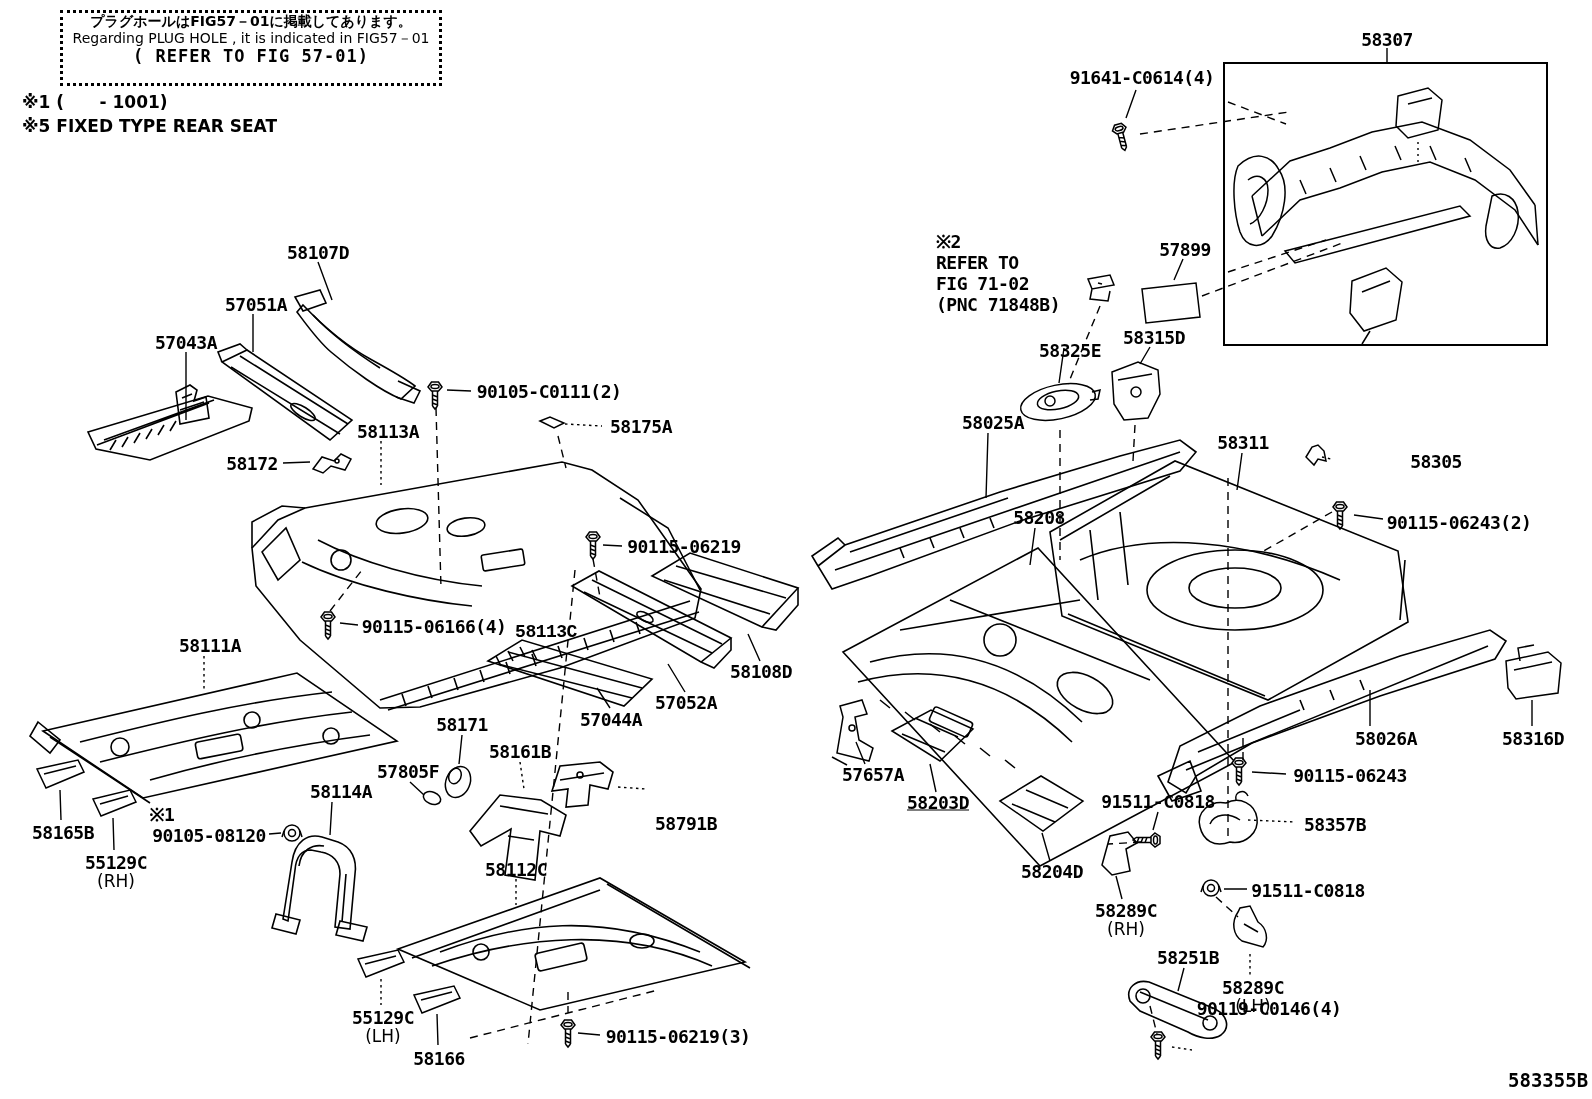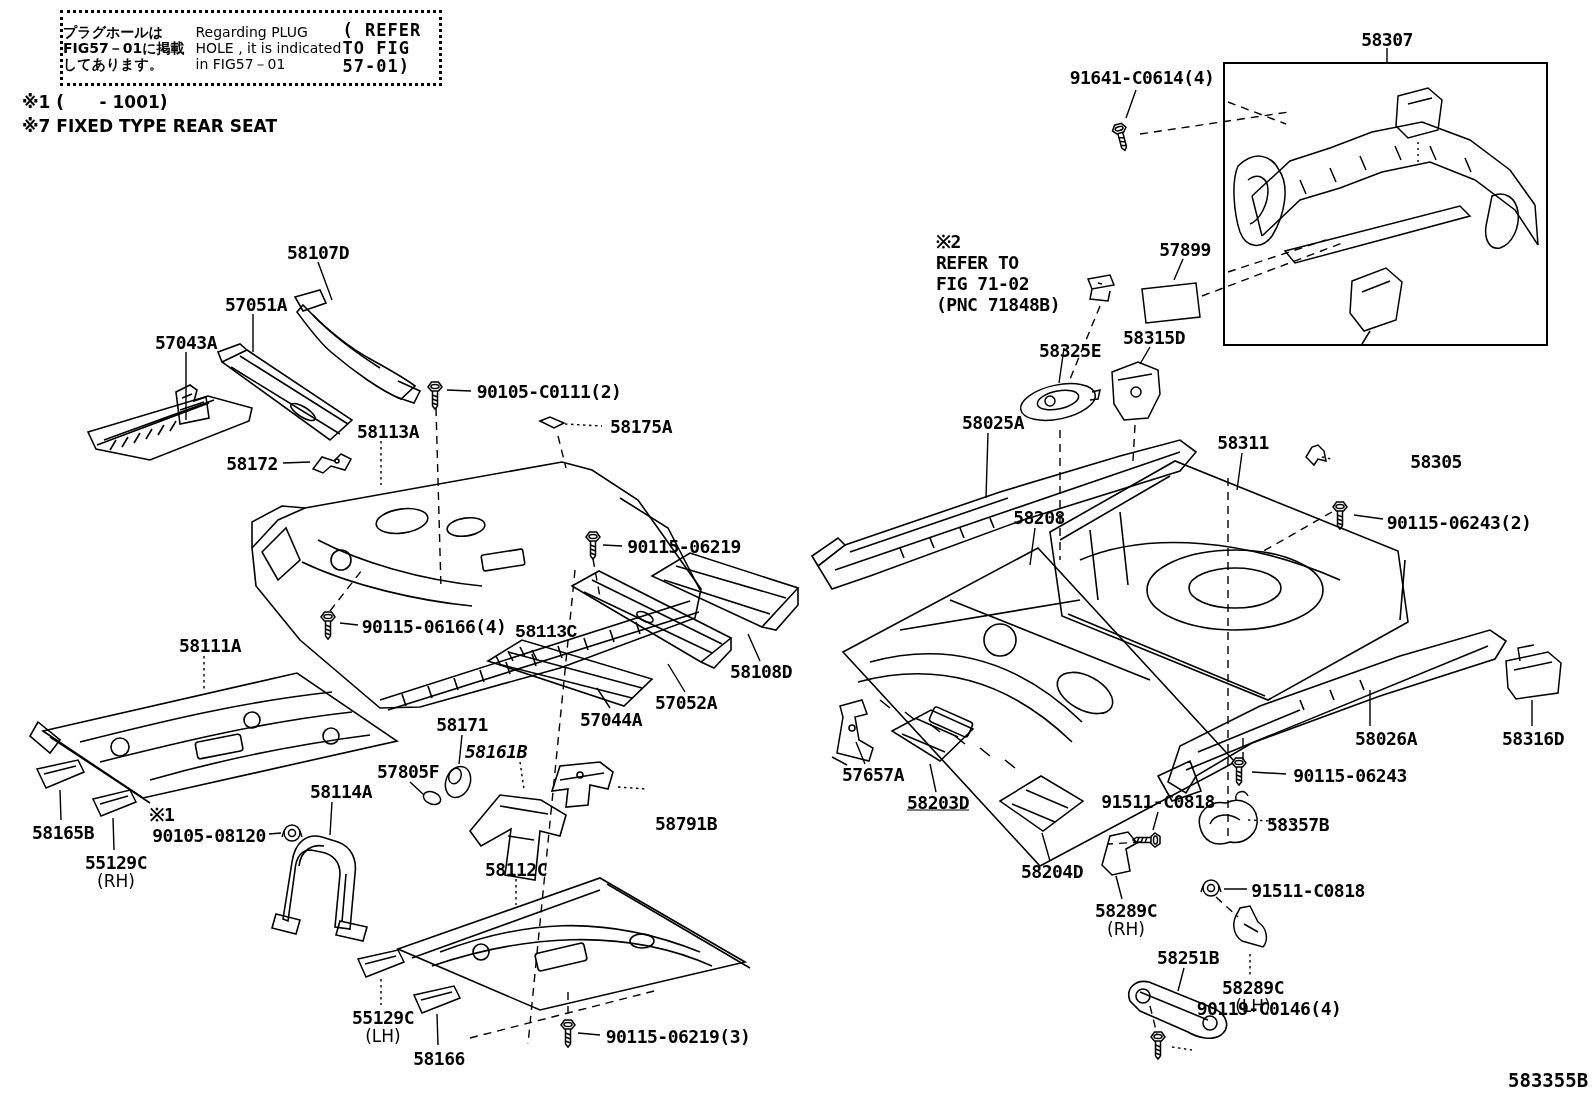--- a/index.html
+++ b/index.html
@@ -3,21 +3,21 @@
 <meta charset="utf-8">
 <style>
   html,body{margin:0;padding:0;background:#fff;}
   .stage{position:relative;width:1592px;height:1099px;background:#ffffff;overflow:hidden;
          font-family:"DejaVu Sans Mono",monospace;color:#000;}
   .stage svg{position:absolute;left:0;top:0;}
   .part-label{position:absolute;transform:translate(-50%,-50%);text-align:center;white-space:nowrap;
       font:700 18px/19px "DejaVu Sans Mono",monospace;letter-spacing:-0.5px;}
   .part-label .sub{display:block;font:400 17px/18px "DejaVu Sans",sans-serif;letter-spacing:0;}
   .note-box{position:absolute;left:60px;top:10px;width:376px;height:70px;border:3px dotted #000;
-      display:flex;justify-content:flex-start;align-items:center;gap:1px;background:#fff;}
+      display:flex;flex-direction:column;justify-content:flex-start;align-items:center;gap:1px;background:#fff;}
   .note-box .jp{font:700 14px/16px "DejaVu Sans",sans-serif;}
   .note-box .en{font:400 14px/16px "DejaVu Sans",sans-serif;}
   .note-box .ref{font:700 17px/18px "DejaVu Sans Mono",monospace;letter-spacing:1px;}
   .footnote{position:absolute;font:600 17px/20px "DejaVu Sans",sans-serif;white-space:pre;}
   .fn1{left:22px;top:92px;}
   .fn2{left:22px;top:116px;}
   .ref-note{position:absolute;left:936px;top:231px;font:700 18px/21px "DejaVu Sans Mono",monospace;
       letter-spacing:-0.5px;white-space:nowrap;}
   .diagram-id{position:absolute;left:1508px;top:1070px;font:700 19px/20px "DejaVu Sans Mono",monospace;}
 </style>
@@ -301,21 +301,21 @@
     </g>
   </svg>
 
   <div class="note-box">
     <span class="jp">プラグホールはFIG57－01に掲載してあります。</span>
     <span class="en">Regarding PLUG HOLE , it is indicated in FIG57－01</span>
     <span class="ref">( REFER TO FIG 57-01)</span>
   </div>
 
   <div class="footnote fn1">※1 (      - 1001)</div>
-  <div class="footnote fn2">※7 FIXED TYPE REAR SEAT</div>
+  <div class="footnote fn2">※5 FIXED TYPE REAR SEAT</div>
 
   <div class="ref-note">
     <div>※2</div>
     <div>REFER TO</div>
     <div>FIG 71-02</div>
     <div>(PNC 71848B)</div>
   </div>
 
   <div>
       <div class="part-label" style="left: 318px; top: 252px;"><span>58107D</span></div>
@@ -326,21 +326,21 @@
       <div class="part-label" style="left: 641px; top: 426px;"><span>58175A</span></div>
       <div class="part-label" style="left: 252px; top: 463px;"><span>58172</span></div>
       <div class="part-label" style="left: 684px; top: 546px;"><span>90115-06219</span></div>
       <div class="part-label" style="left: 546px; top: 632px; font-family: Liberation Mono, monospace;"><span>58113C</span></div>
       <div class="part-label" style="left: 434px; top: 626px;"><span>90115-06166(4)</span></div>
       <div class="part-label" style="left: 210px; top: 645px;"><span>58111A</span></div>
       <div class="part-label" style="left: 761px; top: 671px;"><span>58108D</span></div>
       <div class="part-label" style="left: 686px; top: 702px;"><span>57052A</span></div>
       <div class="part-label" style="left: 611px; top: 719px;"><span>57044A</span></div>
       <div class="part-label" style="left: 462px; top: 724px;"><span>58171</span></div>
-      <div class="part-label" style="left: 496px; top: 751px; font-style: italic;"><span>58161B</span></div>
+      <div class="part-label" style="left: 520px; top: 751px;"><span>58161B</span></div>
       <div class="part-label" style="left: 408px; top: 771px;"><span>57805F</span></div>
       <div class="part-label" style="left: 686px; top: 791px; margin-top: 32px;"><span>58791B</span></div>
       <div class="part-label" style="left: 341px; top: 791px;"><span>58114A</span></div>
       <div class="part-label" style="left: 162px; top: 814px;"><span>※1</span></div>
       <div class="part-label" style="left: 209px; top: 835px;"><span>90105-08120</span></div>
       <div class="part-label" style="left: 63px; top: 832px;"><span>58165B</span></div>
       <div class="part-label" style="left: 116px; top: 871px;"><span>55129C</span><span class="sub">(RH)</span></div>
       <div class="part-label" style="left: 516px; top: 869px;"><span>58112C</span></div>
       <div class="part-label" style="left: 383px; top: 1026px;"><span>55129C</span><span class="sub">(LH)</span></div>
       <div class="part-label" style="left: 439px; top: 1058px;"><span>58166</span></div>
@@ -351,21 +351,21 @@
       <div class="part-label" style="left: 1070px; top: 338px; margin-top: 12px;"><span>58325E</span></div>
       <div class="part-label" style="left: 1154px; top: 337px;"><span>58315D</span></div>
       <div class="part-label" style="left: 993px; top: 422px;"><span>58025A</span></div>
       <div class="part-label" style="left: 1243px; top: 442px;"><span>58311</span></div>
       <div class="part-label" style="left: 1436px; top: 461px;"><span>58305</span></div>
       <div class="part-label" style="left: 1459px; top: 522px;"><span>90115-06243(2)</span></div>
       <div class="part-label" style="left: 1039px; top: 517px;"><span>58208</span></div>
       <div class="part-label" style="left: 1386px; top: 738px;"><span>58026A</span></div>
       <div class="part-label" style="left: 1533px; top: 738px;"><span>58316D</span></div>
       <div class="part-label" style="left: 1350px; top: 775px;"><span>90115-06243</span></div>
-      <div class="part-label" style="left: 1298px; top: 824px;"><span>58357B</span></div>
+      <div class="part-label" style="left: 1335px; top: 824px;"><span>58357B</span></div>
       <div class="part-label" style="left: 873px; top: 774px;"><span>57657A</span></div>
       <div class="part-label" style="left: 938px; top: 802px; text-decoration: underline;"><span>58203D</span></div>
       <div class="part-label" style="left: 1158px; top: 801px;"><span>91511-C0818</span></div>
       <div class="part-label" style="left: 1052px; top: 871px;"><span>58204D</span></div>
       <div class="part-label" style="left: 1126px; top: 919px;"><span>58289C</span><span class="sub">(RH)</span></div>
       <div class="part-label" style="left: 1308px; top: 890px;"><span>91511-C0818</span></div>
       <div class="part-label" style="left: 1188px; top: 957px;"><span>58251B</span></div>
       <div class="part-label" style="left: 1253px; top: 996px;"><span>58289C</span><span class="sub">(LH)</span></div>
       <div class="part-label" style="left: 1269px; top: 1008px;"><span>90119-C0146(4)</span></div>
     </div>

